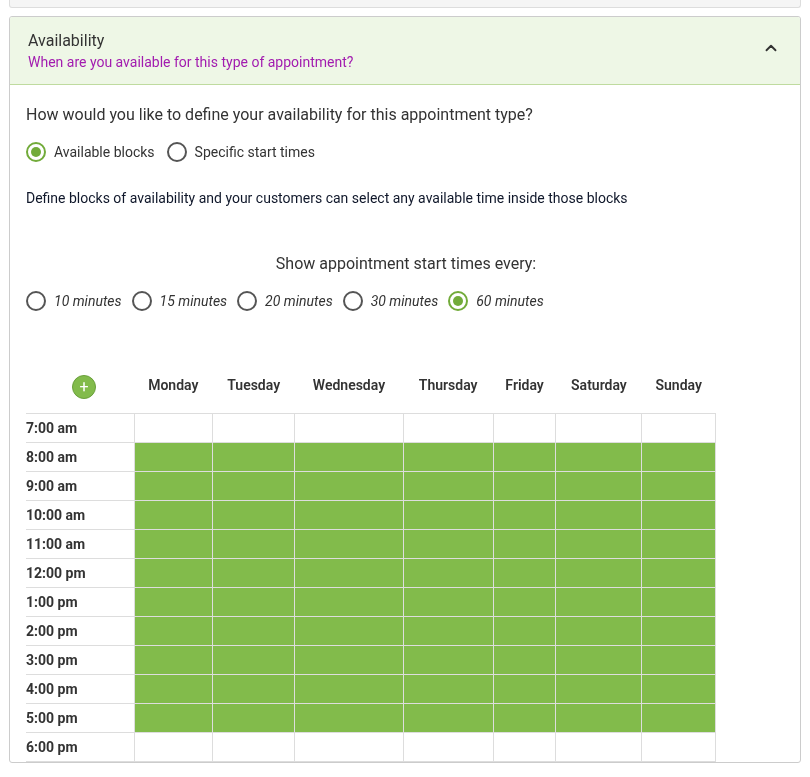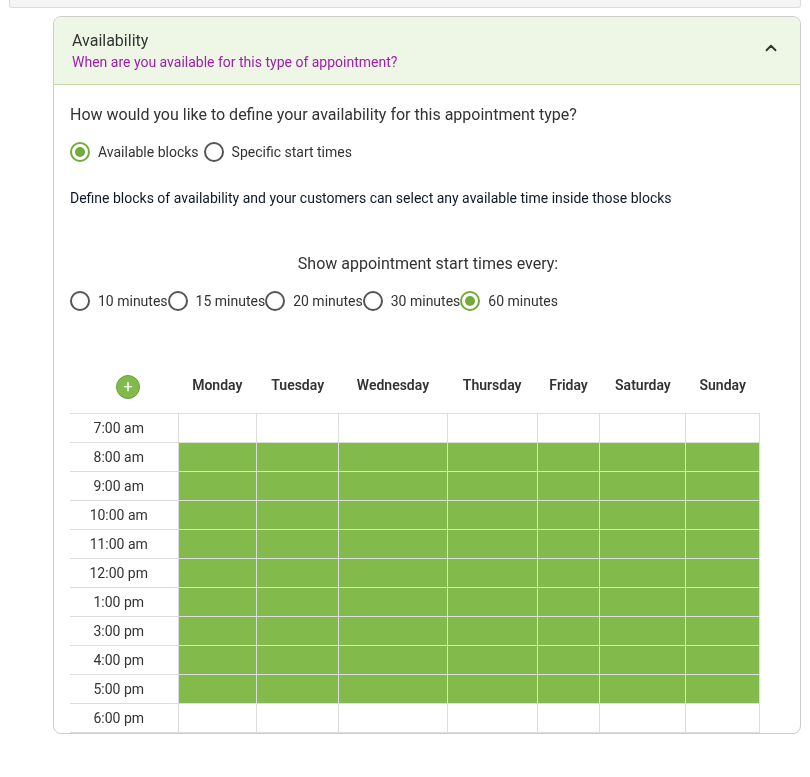--- a/index.html
+++ b/index.html
@@ -17,23 +17,22 @@
   .top-sliver {
     height: 8px;
     background: #f5f5f5;
     border: 1px solid #ddd;
     border-top: none;
     border-radius: 0 0 3px 3px;
     margin-bottom: 8px;
   }
   .panel {
     border: 1px solid #ccc;
-    border-radius: 8px;
+    border-radius: 3px;
     overflow: hidden;
-    margin-left: 44px;
   }
   .panel-header {
     background: #eef7e6;
     border-bottom: 1px solid #bfdb9f;
     padding: 14px 18px;
     position: relative;
   }
   .panel-title {
     font-size: 16px;
     color: #333;
@@ -55,21 +54,21 @@
   .panel-body {
     padding: 20px 16px 0 16px;
   }
   .question {
     font-size: 16px;
     color: #333;
     margin-bottom: 18px;
   }
   .radio-row {
     display: flex;
-    gap: 5px;
+    gap: 12px;
     align-items: center;
     margin-bottom: 28px;
   }
   .radio-item {
     display: flex;
     align-items: center;
     gap: 8px;
     cursor: pointer;
   }
   .radio {
@@ -101,23 +100,24 @@
     margin-bottom: 48px;
   }
   .sub-question {
     font-size: 16px;
     margin-bottom: 18px;
     padding-left: 2px;
     text-align: center;
   }
   .interval-row {
     display: flex;
-    gap: 0;
+    gap: 10px;
     align-items: flex-start;
     margin-bottom: 56px;
+    font-style: italic;
   }
   
   .avail-wrap {
     position: relative;
   }
   .add-btn {
     position: absolute;
     top: 8px;
     left: 46px;
     width: 24px;
@@ -154,22 +154,22 @@
   }
   table.avail tbody td {
     padding: 0;
     height: 29px;
   }
   table.avail tbody th {
     border: 1px solid #ddd;
     border-left: none;
     padding: 0 10px 0 0;
     width: 108px;
-    text-align: center;
-    font-weight: 400;
+    text-align: left;
+    font-weight: 700;
     font-size: 14px;
     height: 29px;
   }
   .slot {
     width: 100%;
     height: 100%;
   }
   .slot.avail-on {
     background: #82bb4b;
   }
@@ -415,20 +415,44 @@
                   <div class="slot avail-on"></div>
                 </td>
                 <td>
                   <div class="slot avail-on"></div>
                 </td>
                 <td>
                   <div class="slot avail-on"></div>
                 </td>
               </tr>
               <tr>
+                <th>2:00 pm</th>
+                <td>
+                  <div class="slot avail-on"></div>
+                </td>
+                <td>
+                  <div class="slot avail-on"></div>
+                </td>
+                <td>
+                  <div class="slot avail-on"></div>
+                </td>
+                <td>
+                  <div class="slot avail-on"></div>
+                </td>
+                <td>
+                  <div class="slot avail-on"></div>
+                </td>
+                <td>
+                  <div class="slot avail-on"></div>
+                </td>
+                <td>
+                  <div class="slot avail-on"></div>
+                </td>
+              </tr>
+              <tr>
                 <th>3:00 pm</th>
                 <td>
                   <div class="slot avail-on"></div>
                 </td>
                 <td>
                   <div class="slot avail-on"></div>
                 </td>
                 <td>
                   <div class="slot avail-on"></div>
                 </td>

